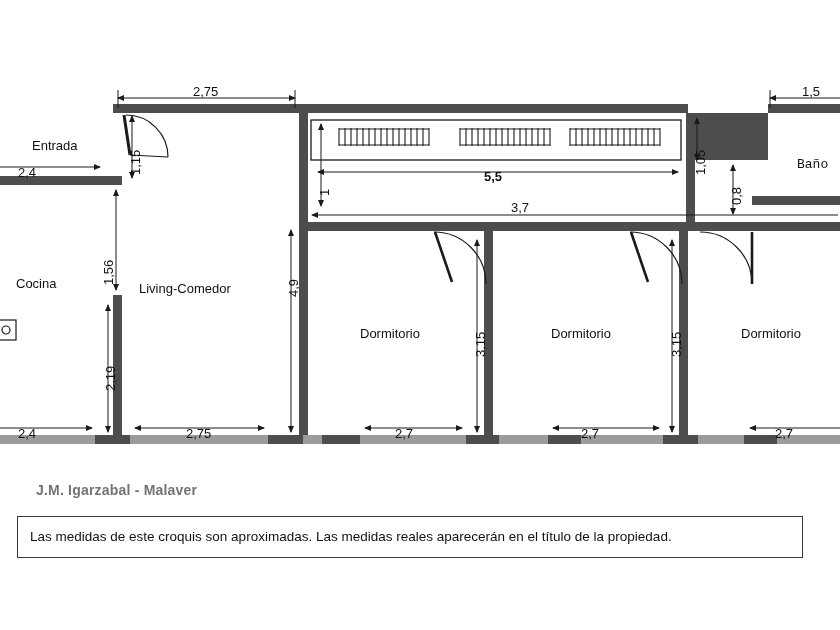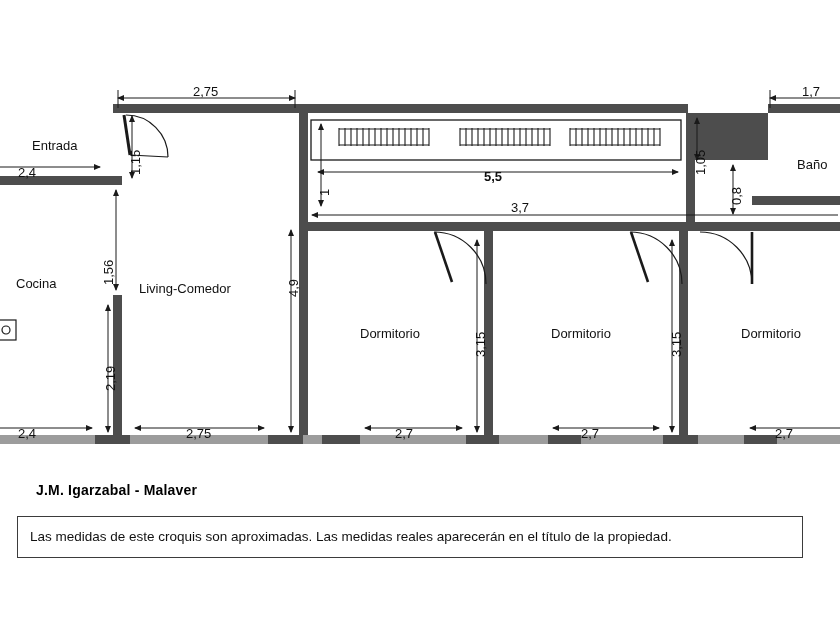--- a/index.html
+++ b/index.html
@@ -46,21 +46,21 @@
   .dim.vert {
     transform: rotate(-90deg);
     transform-origin: left top;
   }
   .caption-title {
     position: absolute;
     left: 36px;
     top: 482px;
     font-size: 14px;
     font-weight: bold;
-    color: #000000;
+    color: #737373;
     letter-spacing: 0.2px;
     white-space: nowrap;
   }
   .note-box {
     position: absolute;
     left: 17px;
     top: 516px;
     width: 786px;
     height: 42px;
     border: 1px solid #3b3b3b;
@@ -246,27 +246,27 @@
     <line x1="0" y1="428" x2="92" y2="428" stroke="#1a1a1a" stroke-width="1" marker-end="url(#arrow)"></line>
     <line x1="135" y1="428" x2="264" y2="428" stroke="#1a1a1a" stroke-width="1" marker-start="url(#arrowrev)" marker-end="url(#arrow)"></line>
     <line x1="365" y1="428" x2="462" y2="428" stroke="#1a1a1a" stroke-width="1" marker-start="url(#arrowrev)" marker-end="url(#arrow)"></line>
     <line x1="553" y1="428" x2="659" y2="428" stroke="#1a1a1a" stroke-width="1" marker-start="url(#arrowrev)" marker-end="url(#arrow)"></line>
     <line x1="750" y1="428" x2="840" y2="428" stroke="#1a1a1a" stroke-width="1" marker-start="url(#arrowrev)"></line>
   </svg>
 
   <div class="room-label" style="left:32px; top:138px;">Entrada</div>
   <div class="room-label" style="left:16px; top:276px;">Cocina</div>
   <div class="room-label" style="left:139px; top:281px;">Living-Comedor</div>
-  <div class="room-label" style="left:797px; top:157px;">Baño</div>
+  <div class="room-label" style="left:797px; top:157px;font-family:Liberation Mono, monospace;">Baño</div>
   <div class="room-label" style="left:360px; top:326px;">Dormitorio</div>
   <div class="room-label" style="left:551px; top:326px;">Dormitorio</div>
   <div class="room-label" style="left:741px; top:326px;">Dormitorio</div>
 
   <div class="dim" style="left:193px; top:84px;">2,75</div>
-  <div class="dim" style="left:802px; top:84px;">1,7</div>
+  <div class="dim" style="left:802px; top:84px;">1,5</div>
 
   <div class="dim vert" style="left:128px; top:175px;">1,15</div>
   <div class="dim" style="left:18px; top:165px;">2,4</div>
   <div class="dim vert" style="left:693px; top:175px;">1,05</div>
   <div class="dim" style="left:484px; top:157px; font-weight:bold;margin-top:12px;">5,5</div>
   <div class="dim vert" style="left:317px; top:196px;">1</div>
   <div class="dim vert" style="left:729px; top:205px;">0,8</div>
 
   <div class="dim vert" style="left:101px; top:285px;">1,56</div>
   <div class="dim" style="left:511px; top:200px;">3,7</div>

